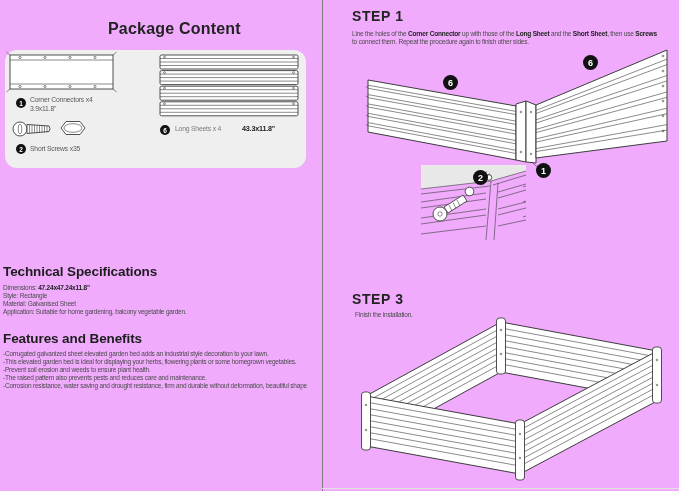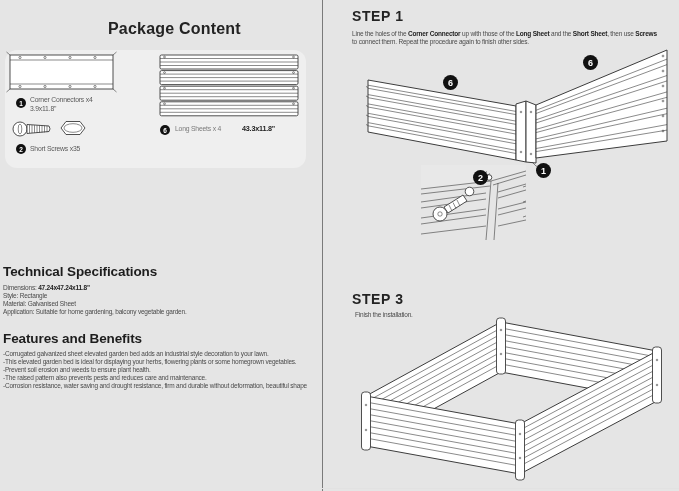--- a/index.html
+++ b/index.html
@@ -1,17 +1,17 @@
 <!DOCTYPE html>
 <html><head>
 <meta charset="utf-8">
 <style>
   html,body { margin:0; padding:0; background:#ffffff; }
   .page {
-    position:relative; width:679px; height:491px; background:#e5e5e5;
+    position:relative; width:679px; height:491px; background:#f0abfc;
     font-family:"Liberation Sans", sans-serif; color:#3a3a3a; overflow:hidden;
   }
   .abs { position:absolute; }
 
   
   .title       { font-size:16px; font-weight:600; color:#232323; letter-spacing:.2px; }
   .h-sec       { font-size:13.5px; font-weight:700; color:#1d1d1d; letter-spacing:-.1px; }
   .h-step      { font-size:14px;  font-weight:700; color:#232323; letter-spacing:.6px; }
 
   

